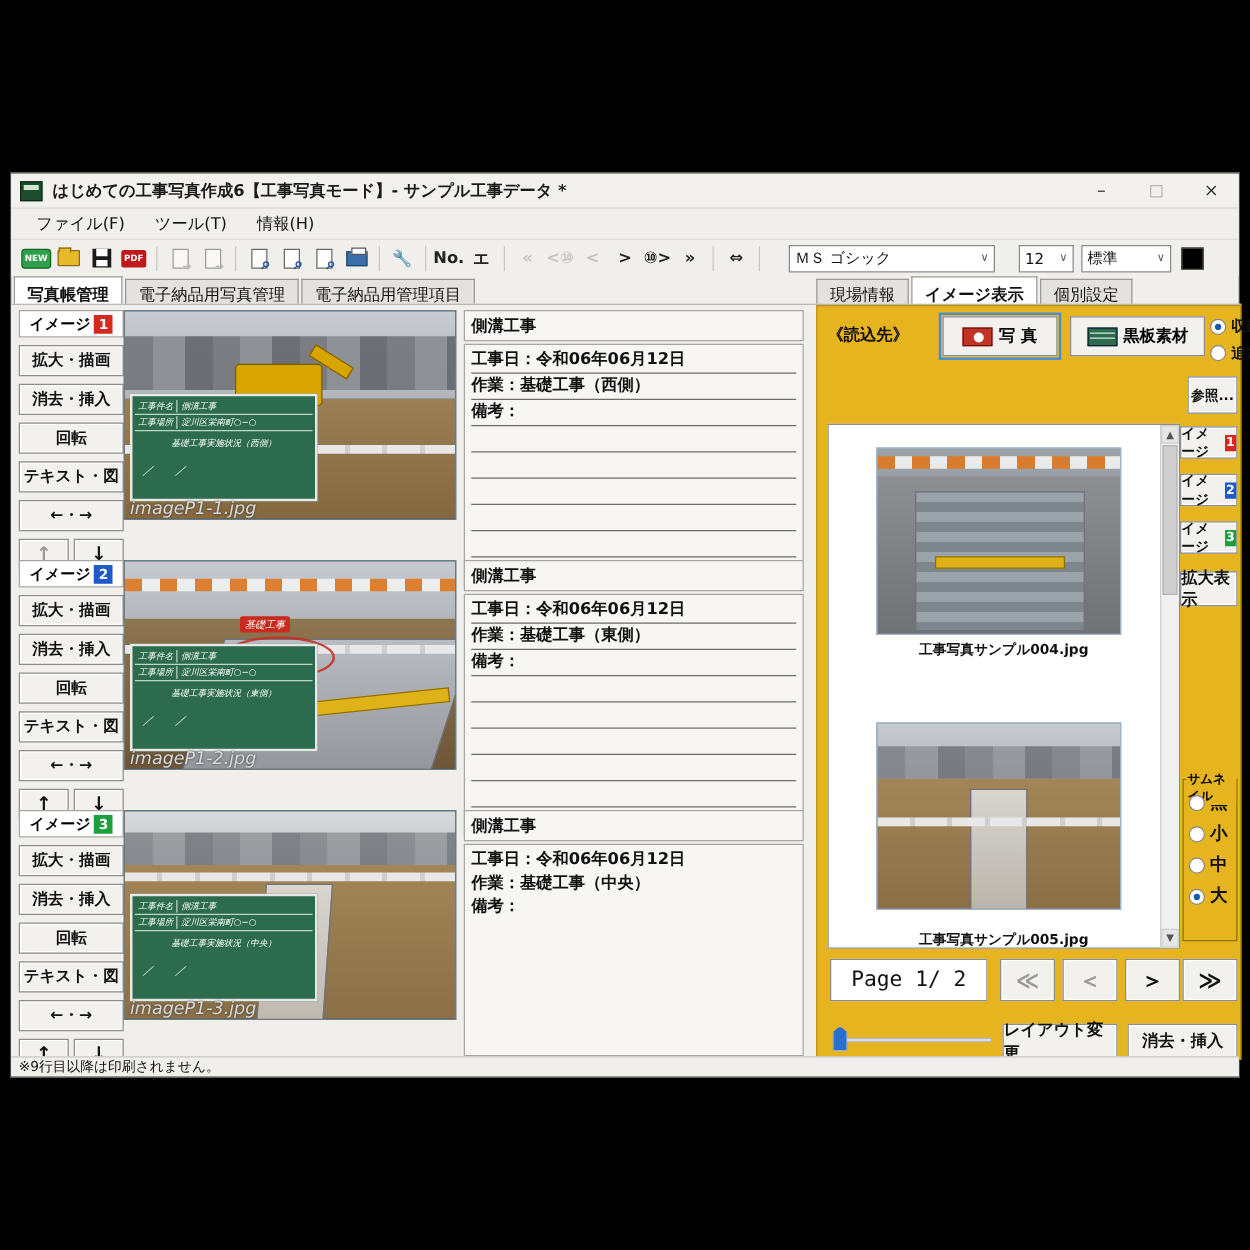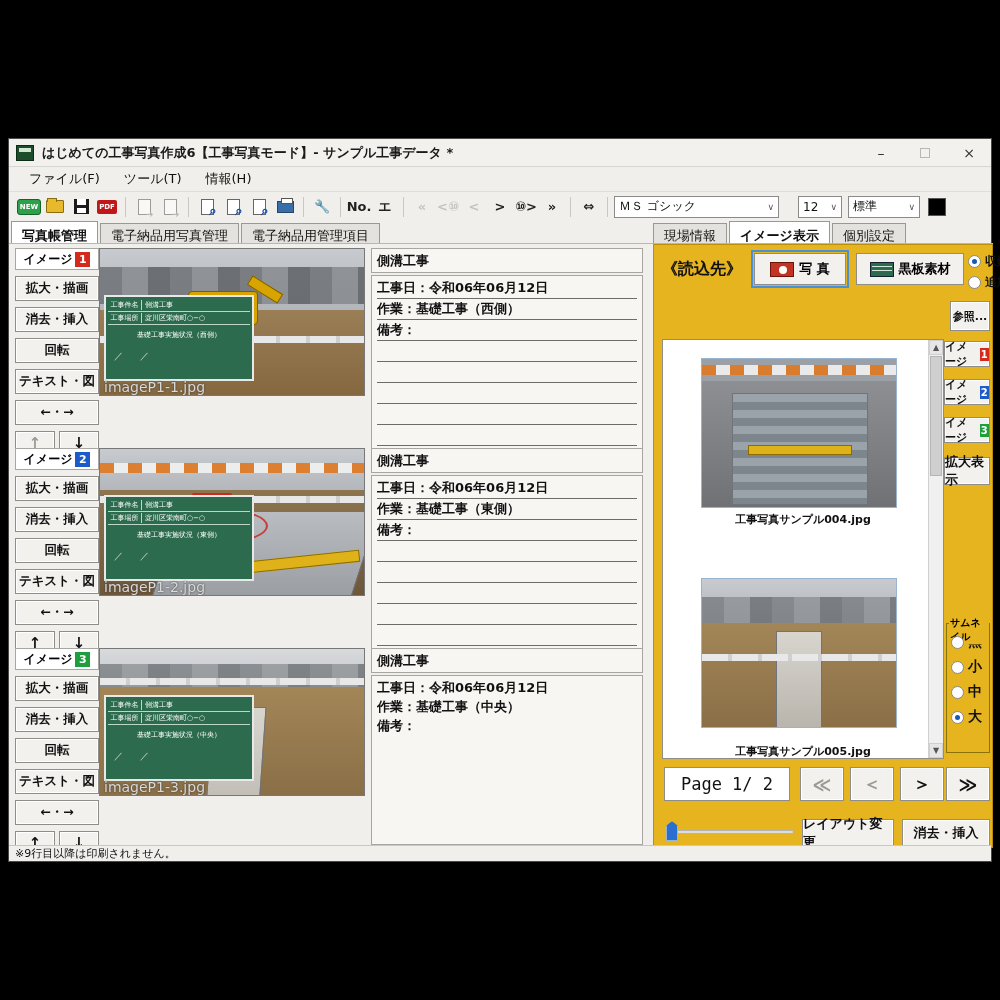--- a/index.html
+++ b/index.html
@@ -27,21 +27,21 @@
   .glyph-folder::before { content:""; position:absolute; left:0; top:-3px; width:8px; height:3px; background:#e8b92b; border:1px solid #8a6d12; border-bottom:none; }
   .glyph-save { width:15px; height:15px; background:#1b1b1b; position:relative; }
   .glyph-save::before { content:""; position:absolute; left:3px; top:0; width:9px; height:6px; background:#fff; }
   .glyph-save::after { content:""; position:absolute; left:3px; bottom:1px; width:9px; height:5px; background:#fff; }
   .glyph-pdf { background:#c01818; color:#fff; font-size:7px; padding:3px 2px; border-radius:2px; }
   .glyph-doc { width:13px; height:16px; background:#fff; border:1px solid #666; position:relative; }
   .glyph-doc::after { content:"⌕"; position:absolute; right:-4px; bottom:-5px; font-size:13px; color:#1a4fa0; font-weight:bold; }
   .glyph-doc.nomag::after { content:"➜"; color:#9a9a9a; font-size:9px; }
   .glyph-print { width:17px; height:12px; background:#3a6ea8; border:1px solid #23466b; position:relative; }
   .glyph-print::before { content:""; position:absolute; left:3px; top:-4px; width:10px; height:4px; background:#fff; border:1px solid #555; }
-  .combo { height:22px; background:#fff; border:1px solid #8a8a8a; display:flex; align-items:center; font-size:12px; color:#111; padding:0 4px; position:relative; }
+  .combo { height:22px; background:#fff; border:1px solid #8a8a8a; display:flex; align-items:center; font-size:12px; color:#111; padding:0 4px; position:relative;margin-left:17px; }
   .combo .arrow { margin-left:auto; color:#555; font-size:9px; padding-left:6px; }
   .swatch { width:18px; height:18px; background:#000; border:1px solid #555; margin-left:6px; }
 
   
   .tabrow { position:absolute; left:2px; top:84px; display:flex; gap:2px; }
   .tab { font-size:13px; color:#111; background:#e4e2de; border:1px solid #9a9892; border-bottom:none; padding:3px 10px 4px; }
   .tab.active { background:#fff; font-weight:bold; position:relative; top:-2px; padding-top:5px; }
   .tabrow-right { position:absolute; left:644px; top:84px; display:flex; gap:2px; }
 
   
@@ -51,21 +51,21 @@
   .lgroup { position:absolute; width:84px; }
   .lgroup .glabel { display:flex; align-items:center; justify-content:center; gap:3px; background:#fff; border:1px solid #a8a6a2; height:22px; font-size:12px; font-weight:bold; }
   .badge { color:#fff; font-size:11px; font-weight:bold; width:15px; height:15px; display:flex; align-items:center; justify-content:center; }
   .btn { background:#f2f1ee; border:1px solid #8f8d89; box-shadow:inset 0 0 0 1px #fff; font-size:12.5px; font-weight:bold; color:#111; display:flex; align-items:center; justify-content:center; }
   .lgroup .btn { height:25px; margin-top:6px; }
   .arrows { display:flex; gap:4px; margin-top:6px; }
   .arrows .btn { flex:1; margin-top:0; height:24px; font-size:15px; }
   .btn.disabled { color:#9b9995; }
 
   
-  .photo { position:absolute; width:266px; height:148px; background:#0369a1; border:1px solid #777; overflow:hidden; }
+  .photo { position:absolute; width:266px; height:168px; background:#0369a1; border:1px solid #777; overflow:hidden;font-style:italic; }
   .ph-sky { position:absolute; left:0; top:0; width:100%; height:42%; background:linear-gradient(#c7cbd0,#b2b6ba); }
   .ph-build { position:absolute; left:0; top:12%; width:100%; height:26%; background:repeating-linear-gradient(90deg,#6e7276 0 22px,#86898d 22px 48px,#5d6166 48px 70px); opacity:.85; }
   .ph-dirt { position:absolute; left:0; bottom:0; width:100%; height:58%; background:linear-gradient(#9a7e55,#85683f); }
   .ph-rail { position:absolute; left:0; width:100%; height:7px; background:repeating-linear-gradient(90deg,#e8e8e8 0 26px,#cfcfcf 26px 30px); }
   .ph-exc { position:absolute; width:70px; height:34px; background:#d8a400; border:1px solid #7c5e00; border-radius:4px; }
   .ph-exc::after { content:""; position:absolute; right:-26px; top:-8px; width:34px; height:9px; background:#d8a400; border:1px solid #7c5e00; transform:rotate(32deg); }
   .ph-channel { position:absolute; background:linear-gradient(#b9bcc0,#8e9298); border:1px solid #70747a; }
   .ph-beam { position:absolute; background:#e0b21a; border:1px solid #8a6c00; }
   .fence { position:absolute; width:100%; height:10px; background:repeating-linear-gradient(90deg,#e07820 0 14px,#f2f2f2 14px 28px); opacity:.9; }
   .board { position:absolute; left:4px; bottom:14px; width:150px; height:86px; background:#2c6b4d; border:2px solid #e8e8e8; color:#fff; font-size:7px; padding:2px; }
@@ -81,21 +81,21 @@
   
   .tblock { position:absolute; width:272px; }
   .tb-head { background:#f7f6f3; border:1px solid #a8a6a2; height:25px; font-size:13px; font-weight:bold; color:#111; display:flex; align-items:center; padding-left:5px; }
   .tb-body { background:#f7f6f3; border:1px solid #a8a6a2; margin-top:2px; padding:2px 5px 0; }
   .tline { font-size:13px; font-weight:bold; color:#111; height:21px; line-height:19px; border-bottom:1px solid #6e6c68; white-space:nowrap; overflow:hidden; }
   .tline.empty { height:21px; }
   .tb-body.plain .tline { border-bottom:none; height:19px; }
 
   
   .rpanel { position:absolute; left:644px; top:0; width:340px; height:604px; background:#e6b41e; border:1px solid #b98f0e; }
-  .loadlabel { position:absolute; left:8px; top:14px; font-size:16px; font-weight:bold; color:#111; }
+  .loadlabel { position:absolute; left:8px; top:14px; font-size:13px; font-weight:bold; color:#111; }
   .selbtn { position:absolute; height:32px; background:#f2f1ee; border:1px solid #8f8d89; display:flex; align-items:center; justify-content:center; gap:5px; font-size:13px; font-weight:bold; }
   .selbtn.focused { outline:2px solid #4a90d9; outline-offset:1px; }
   .cam { width:24px; height:15px; background:#c23324; border:1px solid #6d140c; position:relative; }
   .cam::after { content:""; position:absolute; left:8px; top:3px; width:8px; height:8px; background:#fff; border-radius:50%; }
   .bb { width:24px; height:15px; background:#2c6b4d; border:1px solid #123; position:relative; }
   .bb::after { content:""; position:absolute; left:1px; top:3px; right:1px; height:1px; background:#d7e6dd; box-shadow:0 4px 0 #d7e6dd; }
   .radio { width:13px; height:13px; border-radius:50%; background:#fff; border:1px solid #8a8884; position:relative; flex:none; }
   .radio.sel::after { content:""; position:absolute; left:3px; top:3px; width:5px; height:5px; border-radius:50%; background:#1559b4; }
   .radrow { display:flex; align-items:center; gap:4px; font-size:13px; font-weight:bold; color:#111; }
   .pathbox { position:absolute; left:8px; top:56px; width:280px; height:30px; background:#fff; border:1px solid #8f8d89; font-size:13px; font-weight:bold; display:flex; align-items:center; padding-left:6px; color:#111; }

